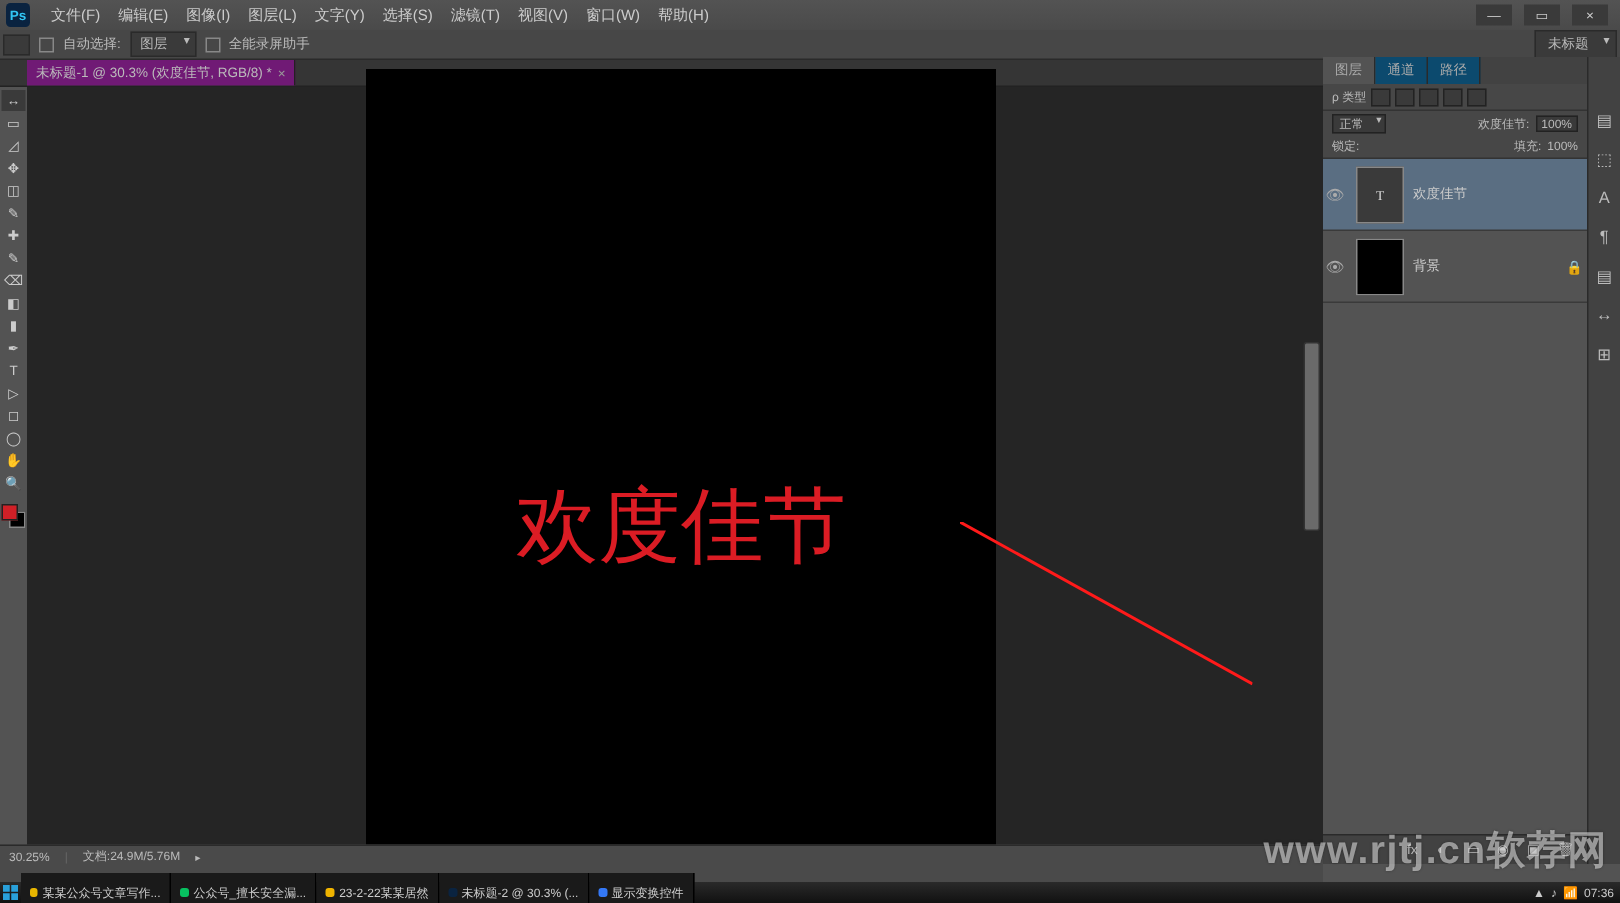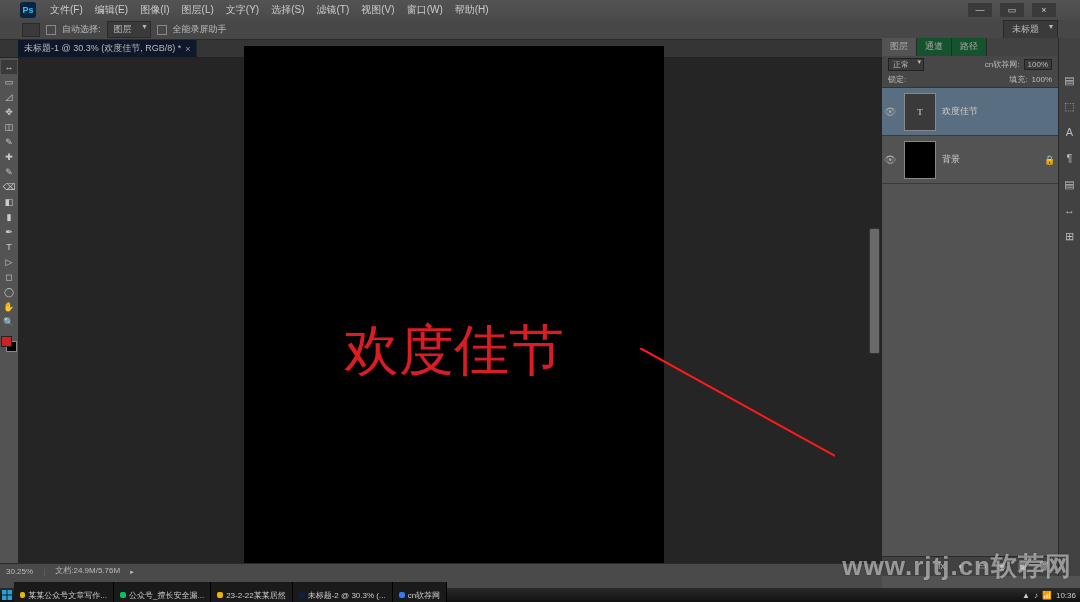--- a/index.html
+++ b/index.html
@@ -1,37 +1,37 @@
 <!DOCTYPE html>
 <html><head>
 <meta charset="utf-8">
 <style>
 * { margin: 0; padding: 0; box-sizing: border-box; font-family: "Microsoft YaHei", Arial, sans-serif; }
 body { width: 1080px; height: 602px; background: #535353; overflow: hidden; position: relative; }
 
 
-.menubar { height: 20px; background: linear-gradient(#535353,#4a4a4a); display: flex; align-items: center; padding: 0 20px; font-size: 10px; color: #ccc; }
+.menubar { height: 20px; background: linear-gradient(#535353,#4a4a4a); display: flex; align-items: center; padding: 0 4px; font-size: 10px; color: #ccc; }
 .menubar .ps-logo { width: 16px; height: 16px; background: #0a2340; border-radius: 3px; display: flex; align-items: center; justify-content: center; font-weight: bold; font-size: 9px; color: #31c5f4; margin-right: 8px; }
 .menubar .menu-item { padding: 2px 6px; cursor: default; }
 .menubar .right { margin-left: auto; display: flex; gap: 8px; padding-right: 4px; }
 .menubar .win-btn { width: 24px; height: 14px; background: #3a3a3a; display: flex; align-items: center; justify-content: center; color: #ccc; font-size: 9px; }
 
 
-.optbar { height: 20px; background: #474747; border-bottom: 1px solid #2a2a2a; display: flex; align-items: center; padding: 0 22px; font-size: 9px; color: #bbb; gap: 6px; }
+.optbar { height: 20px; background: #474747; border-bottom: 1px solid #2a2a2a; display: flex; align-items: center; padding: 0 2px; font-size: 9px; color: #bbb; gap: 6px; }
 .optbar .arrow-icon { width: 18px; height: 14px; background: #3a3a3a; border: 1px solid #2a2a2a; }
 .optbar .checkbox { width: 10px; height: 10px; border: 1px solid #888; display: inline-block; vertical-align: middle; }
 .optbar .dd { background: #3a3a3a; border: 1px solid #2a2a2a; padding: 1px 18px 1px 6px; position: relative; }
 .optbar .dd::after { content: "▾"; position: absolute; right: 3px; top: 0; font-size: 8px; }
 .optbar .ws-btn { margin-left: auto; background: #3a3a3a; padding: 2px 18px 2px 8px; position: relative; border: 1px solid #2a2a2a; }
 .optbar .ws-btn::after { content: "▾"; position: absolute; right: 4px; top: 1px; font-size: 8px; }
 
 
 .tabstrip { height: 18px; background: #353535; display: flex; align-items: stretch; font-size: 9px; color: #bbb; border-bottom: 1px solid #222; }
 .tabstrip .grip { width: 18px; }
-.tabstrip .doctab { background: #0f172a; padding: 2px 6px; display: flex; align-items: center; gap: 4px; border-right: 1px solid #222; }
+.tabstrip .doctab { background: #701a75; padding: 2px 6px; display: flex; align-items: center; gap: 4px; border-right: 1px solid #222; }
 .tabstrip .doctab .close { font-size: 9px; color: #999; }
 
 
 .toolbox { position: absolute; left: 0; top: 58px; width: 18px; height: 518px; background: #535353; display: flex; flex-direction: column; align-items: center; gap: 1px; padding-top: 2px; }
 .toolbox .tool { width: 16px; height: 14px; display: flex; align-items: center; justify-content: center; font-size: 9px; color: #ccc; cursor: default; position: relative; }
 .toolbox .tool.active { background: #3a3a3a; }
 .toolbox .swatches { margin-top: 6px; width: 16px; height: 16px; position: relative; }
 .toolbox .swatches .fg { width: 11px; height: 11px; background: #d02027; border: 1px solid #222; position: absolute; left: 0; top: 0; z-index: 2; }
 .toolbox .swatches .bg { width: 11px; height: 11px; background: #000; border: 1px solid #888; position: absolute; right: 0; bottom: 0; }
 
@@ -43,21 +43,21 @@
 .anno-line svg { width: 100%; height: 100%; }
 .scrollbar-v { position: absolute; right: -11px; top: 170px; width: 11px; height: 126px; background: #6a6a6a; border: 1px solid #333; border-radius: 2px; }
 
 
 .rightwrap { position: absolute; right: 0; top: 38px; width: 198px; bottom: 26px; background: #4a4a4a; display: flex; }
 .rightdock { width: 22px; background: #424242; border-left: 1px solid #2a2a2a; display: flex; flex-direction: column; align-items: center; gap: 12px; padding-top: 36px; }
 .rightdock .dock-icon { width: 14px; height: 14px; color: #bbb; font-size: 11px; text-align: center; }
 .rpanel { flex: 1; background: #535353; display: flex; flex-direction: column; }
 .rpanel .tabs { height: 18px; background: #424242; display: flex; font-size: 9px; color: #aaa; align-items: stretch; }
 .rpanel .ptab { padding: 2px 8px; background: #535353; border-right: 1px solid #2a2a2a; }
-.rpanel .ptab.inactive { background: #14532d; }
+.rpanel .ptab.inactive { background: #0c4a6e; }
 .rpanel .filterrow { height: 18px; background: #474747; display: flex; align-items: center; gap: 3px; padding: 0 6px; font-size: 8px; color: #bbb; border-bottom: 1px solid #333; }
 .rpanel .filterrow .chip { width: 13px; height: 12px; background: #3a3a3a; border: 1px solid #222; }
 .rpanel .proprow { height: 16px; display: flex; align-items: center; font-size: 8px; color: #bbb; padding: 0 6px; gap: 4px; background: #474747; }
 .rpanel .proprow .dd2 { background: #3a3a3a; border: 1px solid #222; padding: 0 14px 0 4px; position: relative; }
 .rpanel .proprow .dd2::after { content: "▾"; position: absolute; right: 2px; top: -1px; font-size: 7px; }
 .rpanel .proprow .val { margin-left: auto; }
 .rpanel .proprow .numbox { background: #3a3a3a; border: 1px solid #222; padding: 0 3px; }
 .rpanel .proprow2 { height: 16px; display: flex; align-items: center; font-size: 8px; color: #bbb; padding: 0 6px; gap: 4px; background: #474747; border-bottom: 1px solid #333; }
 
 .layers { flex: 1; background: #535353; overflow: hidden; }
@@ -164,23 +164,31 @@
   <div class="scrollbar-v" style="right:2px;"></div>
 </div>
 
 <div class="rightwrap">
   <div class="rpanel">
     <div class="tabs">
       <div class="ptab">图层</div>
       <div class="ptab inactive">通道</div>
       <div class="ptab inactive">路径</div>
     </div>
+    <div class="filterrow">
+      <span>ρ 类型</span>
+      <span class="chip"></span>
+      <span class="chip"></span>
+      <span class="chip"></span>
+      <span class="chip"></span>
+      <span class="chip"></span>
+    </div>
     <div class="proprow">
       <span class="dd2">正常</span>
-      <span class="val">cn软荐网:</span>
+      <span class="val">欢度佳节:</span>
       <span class="numbox">100%</span>
     </div>
     <div class="proprow2">
       <span>锁定:</span>
       <span class="chip" style="width:10px;height:10px"></span>
       <span class="chip" style="width:10px;height:10px"></span>
       <span class="chip" style="width:10px;height:10px"></span>
       <span class="chip" style="width:10px;height:10px"></span>
       <span style="margin-left:auto">填充:</span>
       <span class="numbox">100%</span>
@@ -248,23 +256,23 @@
   <div class="titem">
       <span class="dot" style="background:#f0b400"></span>
       <span>23-2-22某某居然</span>
     </div>
   <div class="titem">
       <span class="dot" style="background:#0a2340"></span>
       <span>未标题-2 @ 30.3% (...</span>
     </div>
   <div class="titem">
       <span class="dot" style="background:#3478f6"></span>
-      <span>cn软荐网</span>
+      <span>显示变换控件</span>
     </div>
   <div class="tray">
     <span>▲</span>
     <span>♪</span>
     <span>📶</span>
-    <span>10:36</span>
+    <span>07:36</span>
   </div>
 </div>
 
 <div class="wmark">www.rjtj.cn软荐网</div>
 
 </body></html>

